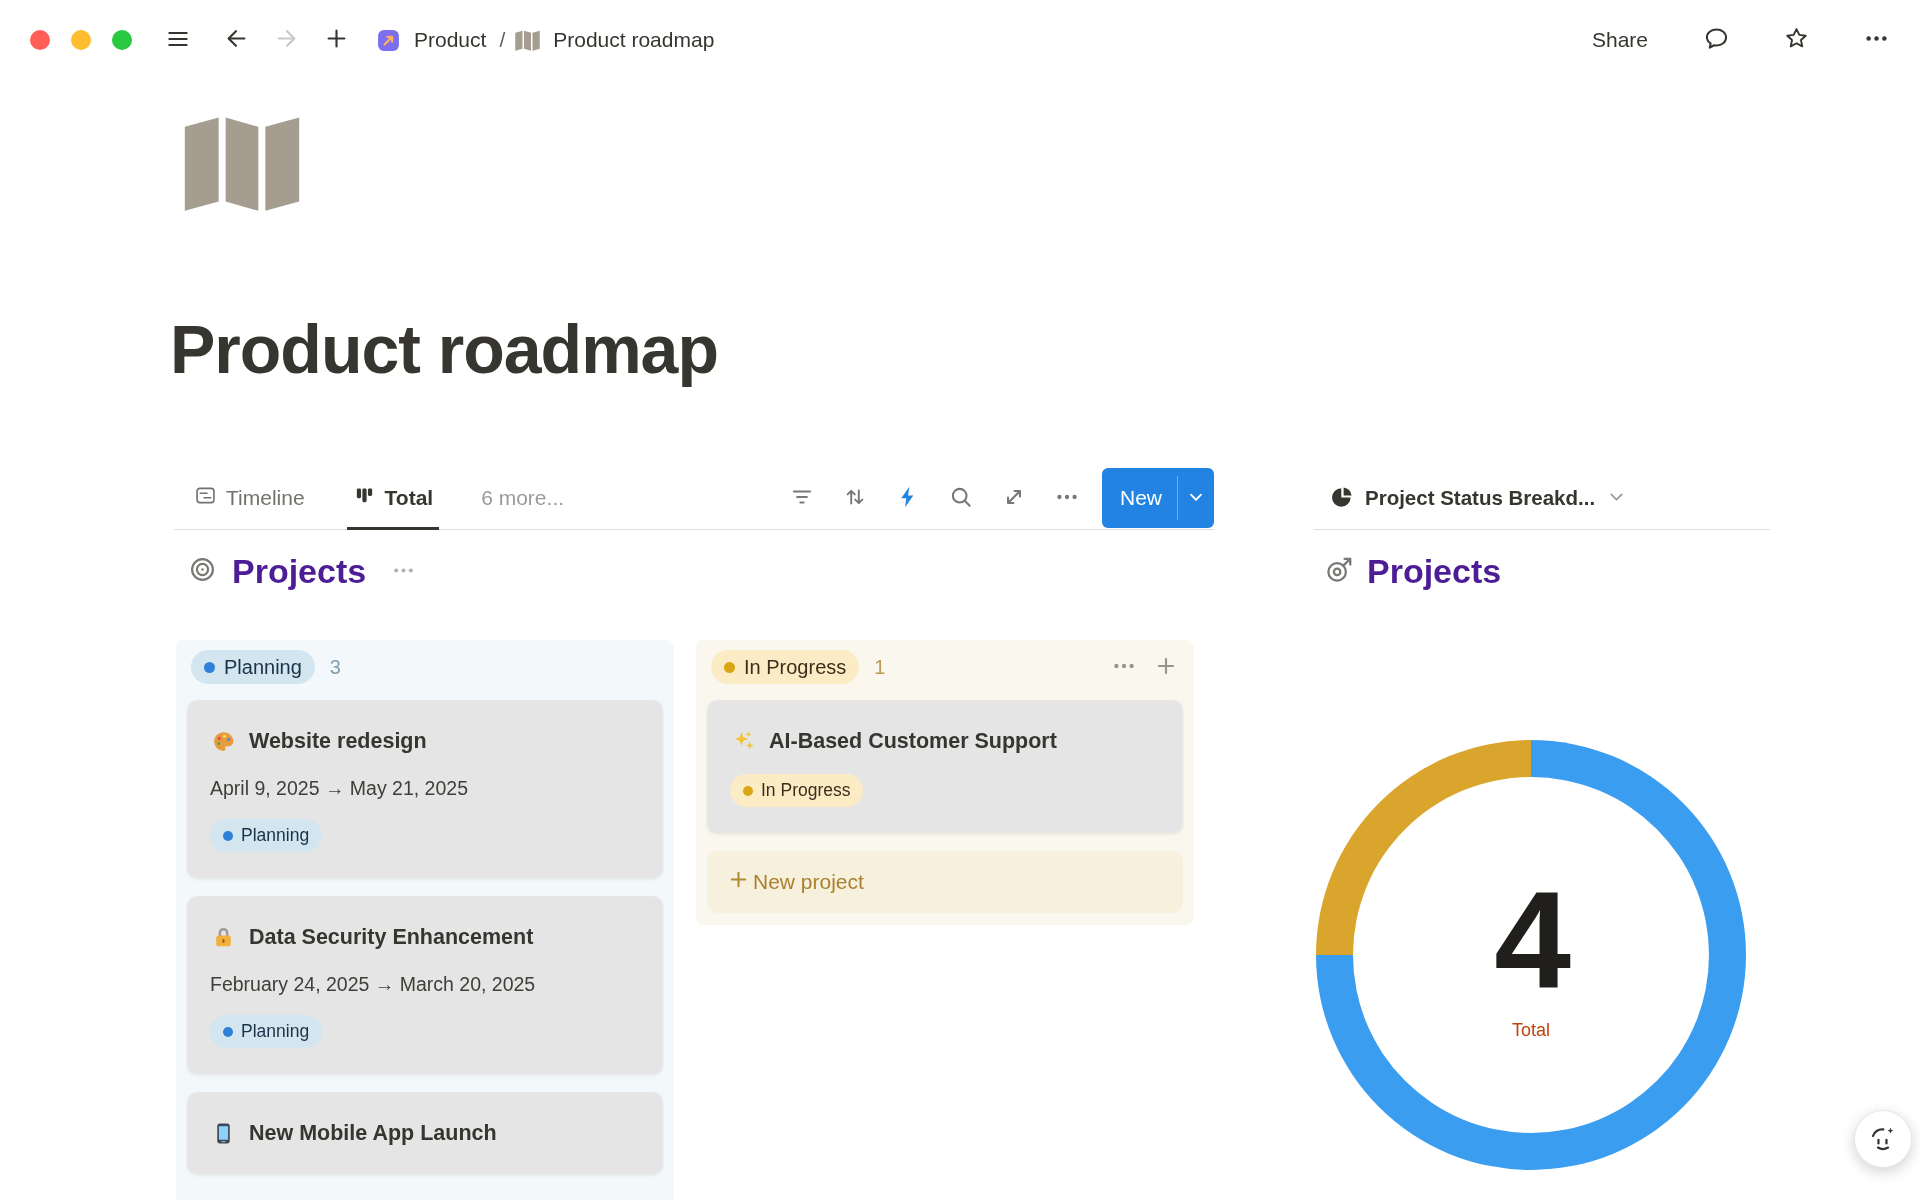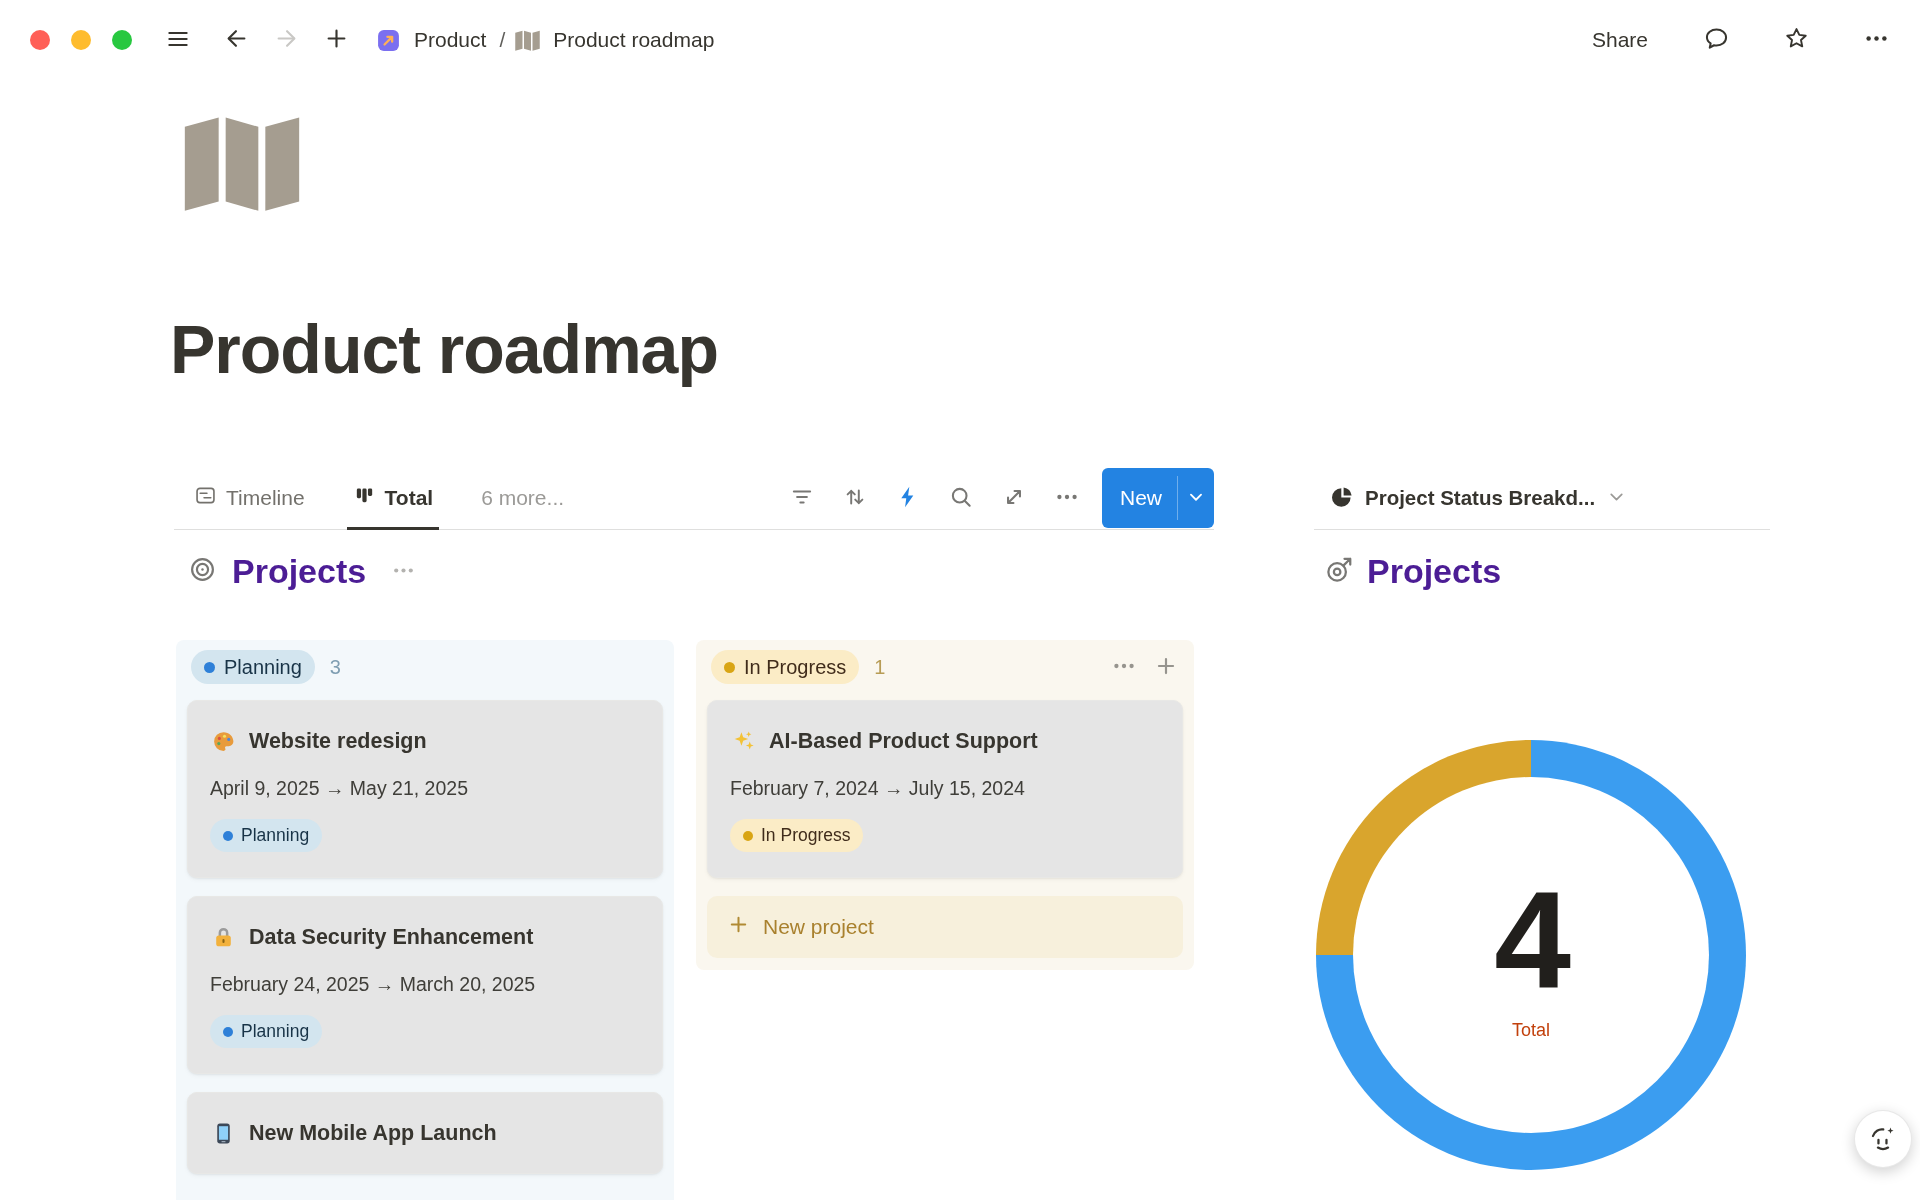--- a/index.html
+++ b/index.html
@@ -79,21 +79,21 @@
     padding:25px 22px; margin-bottom:18px; }
   .card-title-row { display:flex; align-items:center; gap:13px; }
   .card-emoji { width:26px; height:26px; display:flex; align-items:center; justify-content:center; }
   .card-title { font-size:21.5px; font-weight:600; line-height:30px; color:#37352f; }
   .card-dates { margin-top:19px; font-size:19.5px; line-height:26px; color:#3f3e39; }
   .tag-row { margin-top:18px; }
   .tag { display:inline-flex; align-items:center; gap:8px; height:33px; padding:0 13px;
     border-radius:17px; font-size:17.5px; font-weight:500; }
   .tag .dot { width:10px; height:10px; }
 
-  .new-project { display:flex; align-items:center; gap:13px; height:62px; width:100%;
+  .new-project { display:flex; align-items:center; gap:3px; height:62px; width:100%;
     border-radius:10px; background:rgba(223,171,1,0.08); border:0; padding:0 20px;
     font-size:21px; color:#a9812e; font-weight:500; }
 
   
   .panel-head { position:absolute; left:1330px; top:474px; height:48px;
     display:flex; align-items:center; gap:11px; background:none; border:0; padding:0; }
   .panel-title { font-size:20.5px; font-weight:600; color:#37352f; }
   .panel-divider { position:absolute; left:1314px; top:529px; width:456px; height:1px;
     background:rgba(55,53,47,0.16); }
   .panel-section-head { position:absolute; left:1324px; top:552px; display:flex; align-items:center; gap:13px; }
@@ -412,23 +412,22 @@
 
     <div class="card">
       <div class="card-title-row">
         <span class="card-emoji">
             <svg viewBox="0 0 24 24" width="25" height="25">
               <path d="M10 3l1.7 4.8 4.8 1.7-4.8 1.7L10 16l-1.7-4.8L3.5 9.5l4.8-1.7z" fill="#f3c237"></path>
               <path d="M18 12l1 2.8 2.8 1-2.8 1-1 2.8-1-2.8-2.8-1 2.8-1z" fill="#f3c237"></path>
               <path d="M17 2.5l.7 1.9 1.9.7-1.9.7-.7 1.9-.7-1.9-1.9-.7 1.9-.7z" fill="#f3c237"></path>
             </svg>
           </span>
-        <span class="card-title">AI-Based Product Support</span>
-      </div>
-      <div class="card-dates">February 7, 2024 → July 15, 2024</div>
+        <span class="card-title">AI-Based Customer Support</span>
+      </div>
       <div class="tag-row">
         <span class="tag pill-yellow">
           <span class="dot dot-yellow"></span>
           <span>In Progress</span>
         </span>
       </div>
     </div>
 
     <button class="new-project">
       <span>

